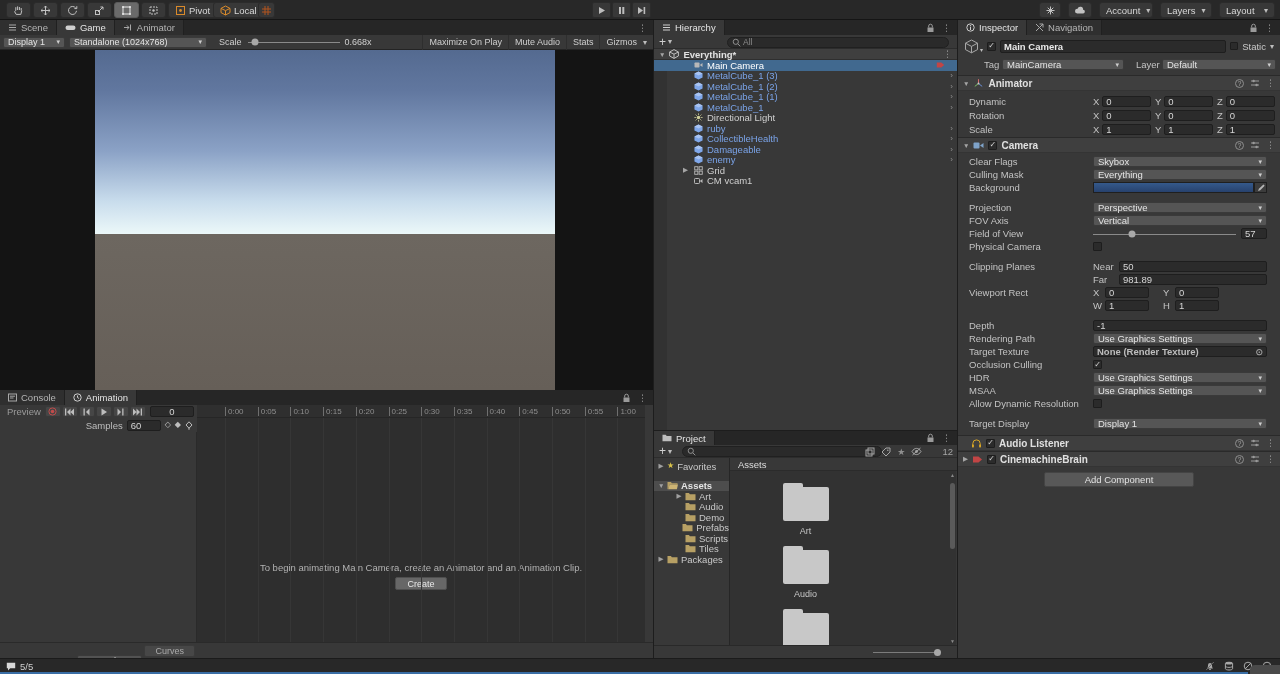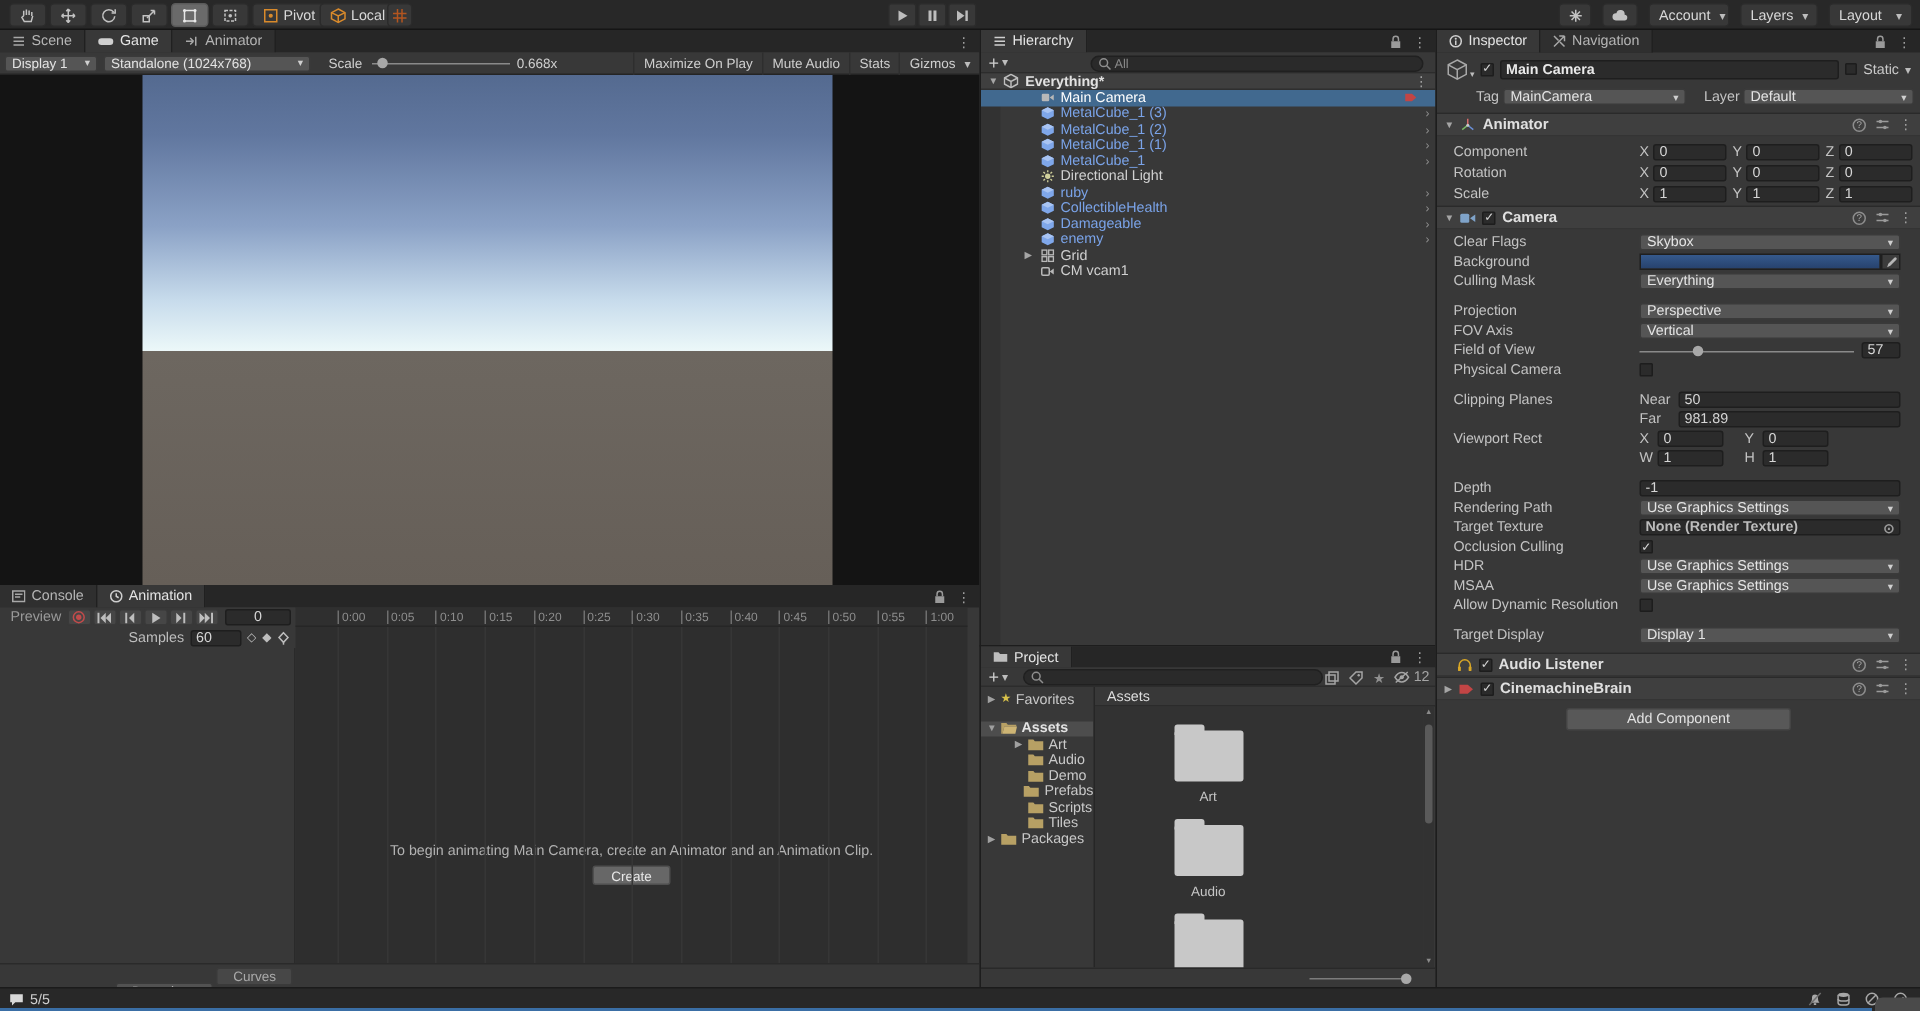--- a/index.html
+++ b/index.html
@@ -726,21 +726,21 @@
               <rect x="3" y="1" width="6" height="6" fill="none" stroke="#a5a5a5"></rect>
             </svg>
           </span>
         <span class="ic">
             <svg width="10" height="10" viewBox="0 0 10 10">
               <path d="M1 5 5 1h4v4L5 9z" fill="none" stroke="#a5a5a5"></path>
               <circle cx="6.8" cy="3.2" r="0.8" fill="#a5a5a5"></circle>
             </svg>
           </span>
         <span class="ic" style="color:#8f8f8f; font-size:9px">★</span>
-        <span style="display:flex; align-items:center; gap:2px">
+        <span style="display:flex; align-items:center; gap:20px">
           <span class="ic">
               <svg width="11" height="9" viewBox="0 0 11 9">
                 <path d="M1 4.5C2.3 2.4 3.8 1.4 5.5 1.4s3.2 1 4.5 3.1C8.7 6.6 7.2 7.6 5.5 7.6S2.3 6.6 1 4.5z" fill="none" stroke="#a5a5a5"></path>
                 <circle cx="5.5" cy="4.5" r="1.4" fill="#a5a5a5"></circle>
                 <path d="M1.5 8 9.5 1" stroke="#a5a5a5"></path>
               </svg>
             </span>
           <span>12</span>
         </span>
       </div>
@@ -944,21 +944,21 @@
               <path d="M1 3h8M1 7h8" stroke="#9a9a9a"></path>
               <circle cx="3.6" cy="3" r="1.2" fill="#9a9a9a"></circle>
               <circle cx="6.6" cy="7" r="1.2" fill="#9a9a9a"></circle>
             </svg>
           </span>
         <span class="kebab">⋮</span>
       </div>
     </div>
     <div class="trows" id="transform-rows" style="top:74px">
         <div class="trow2">
-       <span class="plabel">Component</span>
+       <span class="plabel">Dynamic</span>
        <span class="axg">
             <span>X</span>
             <div class="tin">0</div>
           </span>
        <span class="axg">
             <span>Y</span>
             <div class="tin">0</div>
           </span>
        <span class="axg" style="margin-right:0">
             <span>Z</span>
@@ -1023,36 +1023,36 @@
         <div class="prow">
        <span class="plabel">Clear Flags</span>
        <div class="ctrl">
             <div class="ddl" style="flex:1">
               <span>Skybox</span>
               <span class="ddl-a">▾</span>
             </div>
           </div>
      </div>
         <div class="prow">
+       <span class="plabel">Culling Mask</span>
+       <div class="ctrl">
+            <div class="ddl" style="flex:1">
+              <span>Everything</span>
+              <span class="ddl-a">▾</span>
+            </div>
+          </div>
+     </div>
+        <div class="prow">
        <span class="plabel">Background</span>
        <div class="ctrl">
             <div class="colorbar"></div>
               <div class="dropbox">
               <svg width="8" height="8" viewBox="0 0 9 9">
                 <path d="M1.2 8l0.9-2.6L6.6 1a1 1 0 0 1 1.5 1.5L3.6 7z" fill="#b5b5b5"></path>
               </svg>
-            </div>
-          </div>
-     </div>
-        <div class="prow">
-       <span class="plabel">Culling Mask</span>
-       <div class="ctrl">
-            <div class="ddl" style="flex:1">
-              <span>Everything</span>
-              <span class="ddl-a">▾</span>
             </div>
           </div>
      </div>
         <div class="prow spacer"></div>
         <div class="prow">
        <span class="plabel">Projection</span>
        <div class="ctrl">
             <div class="ddl" style="flex:1">
               <span>Perspective</span>
               <span class="ddl-a">▾</span>

